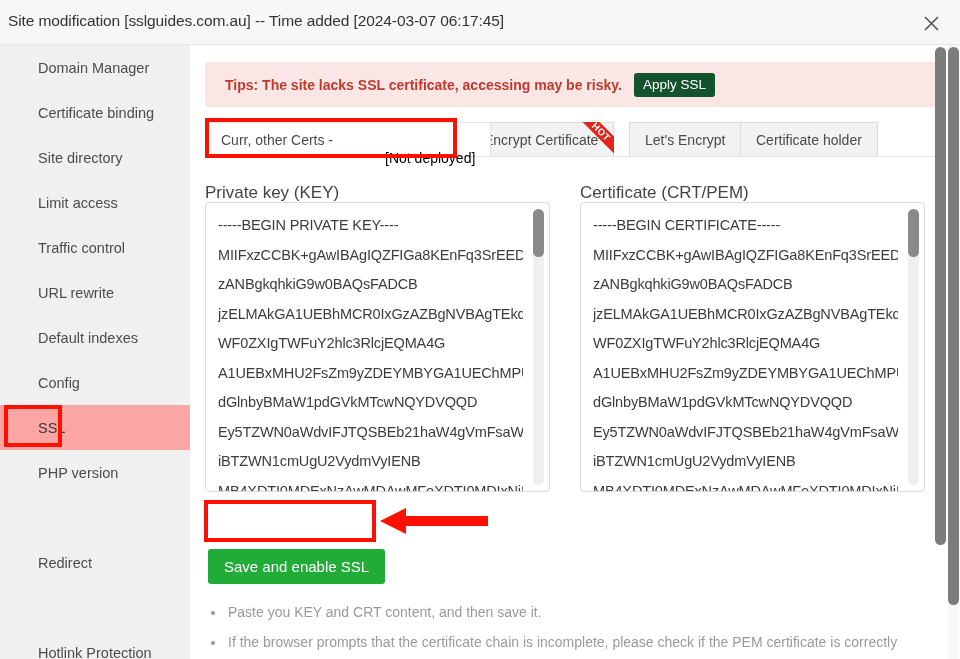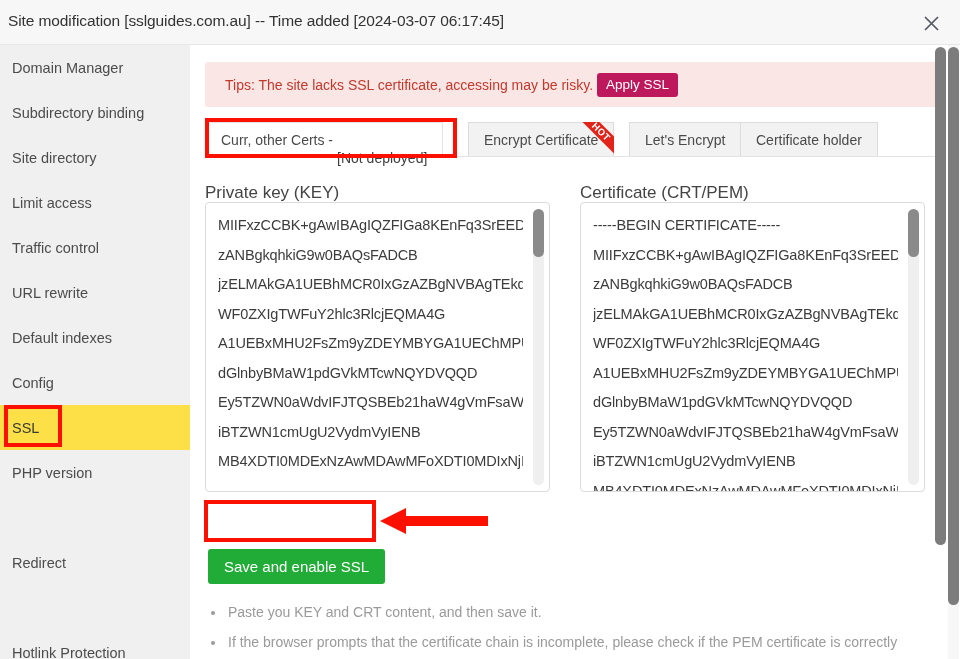--- a/index.html
+++ b/index.html
@@ -50,28 +50,28 @@
   .sidebar {
     position: absolute;
     left: 0; top: 45px;
     width: 190px; height: 614px;
     background: #f0f0f0;
   }
   .side-item {
     position: absolute;
     left: 0; width: 190px; height: 45px;
     display: flex; align-items: center;
-    padding-left: 12px;
+    padding-left: 38px;
     font-size: 14.5px;
     color: #4c4c4c;
     cursor: pointer;
     white-space: nowrap;
   }
   .side-item.active {
-    background: #fde047;
+    background: #fca5a5;
     color: #3a3a3a;
   }
 
   
   .main {
     position: absolute;
     left: 190px; top: 45px;
     width: 770px; height: 614px;
     background: #ffffff;
     overflow: hidden;
@@ -84,24 +84,25 @@
     width: 735px; height: 45px;
     background: #fbe6e6;
     border-radius: 3px;
     display: flex; align-items: center;
     padding-left: 20px;
   }
   .tips-text {
     font-size: 14px;
     color: #c0392b;
     white-space: nowrap;
+    font-weight: bold;
   }
   .apply-ssl {
-    margin-left: 4px;
-    background: #be185d;
+    margin-left: 12px;
+    background: #14532d;
     color: #ffffff;
     font-size: 13.5px;
     padding: 4px 9px 5px 9px;
     border: none;
     border-radius: 3px;
     cursor: pointer;
     font-family: "Liberation Sans", sans-serif;
     white-space: nowrap;
   }
 
@@ -124,22 +125,23 @@
     font-size: 14px;
     color: #4a4a4a;
     cursor: pointer;
     white-space: nowrap;
     overflow: visible;
   }
   .tab.active {
     background: #ffffff;
     border-color: #e4e4e4;
     z-index: 3;
-  }
-  .tab .notdep { color: #404040; margin-left: 4px; margin-top: 36px; }
+    gap: 48px;
+  }
+  .tab .notdep { color: #000000; margin-left: 4px; margin-top: 36px; }
 
   
   .hot-ribbon {
     position: absolute;
     right: -1px; top: -1px;
     width: 34px; height: 34px;
     overflow: hidden;
     pointer-events: none;
   }
   .hot-ribbon .band {
@@ -278,21 +280,21 @@
         <path d="M2,2 L15,15 M15,2 L2,15" stroke="#555a66" stroke-width="1.7" fill="none"></path>
       </svg>
     </div>
   </div>
 
   <div class="sidebar">
     <div class="side-item" style="top:0px">
         <span>Domain Manager</span>
       </div>
     <div class="side-item" style="top:45px">
-        <span>Subdirectory binding</span>
+        <span>Certificate binding</span>
       </div>
     <div class="side-item" style="top:90px">
         <span>Site directory</span>
       </div>
     <div class="side-item" style="top:135px">
         <span>Limit access</span>
       </div>
     <div class="side-item" style="top:180px">
         <span>Traffic control</span>
       </div>
@@ -341,20 +343,21 @@
         <span>Let's Encrypt</span>
       </div>
       <div class="tab" style="left:535px">
         <span>Certificate holder</span>
       </div>
     </div>
 
     <div class="field-label" style="left:15px; top:138px">Private key (KEY)</div>
     <div class="ta-wrap" style="left:15px; top:157px; width:345px; height:290px">
       <div class="ta-lines">
+        <div>-----BEGIN PRIVATE KEY----</div>
         <div>MIIFxzCCBK+gAwIBAgIQZFIGa8KEnFq3SrEEDxxRH</div>
         <div>zANBgkqhkiG9w0BAQsFADCB</div>
         <div>jzELMAkGA1UEBhMCR0IxGzAZBgNVBAgTEkdyZZ</div>
         <div>WF0ZXIgTWFuY2hlc3RlcjEQMA4G</div>
         <div>A1UEBxMHU2FsZm9yZDEYMBYGA1UEChMPU2Vj</div>
         <div>dGlnbyBMaW1pdGVkMTcwNQYDVQQD</div>
         <div>Ey5TZWN0aWdvIFJTQSBEb21haW4gVmFsaWRhdGlvb</div>
         <div>iBTZWN1cmUgU2VydmVyIENB</div>
         <div>MB4XDTI0MDExNzAwMDAwMFoXDTI0MDIxNjIzN</div>
       </div>

